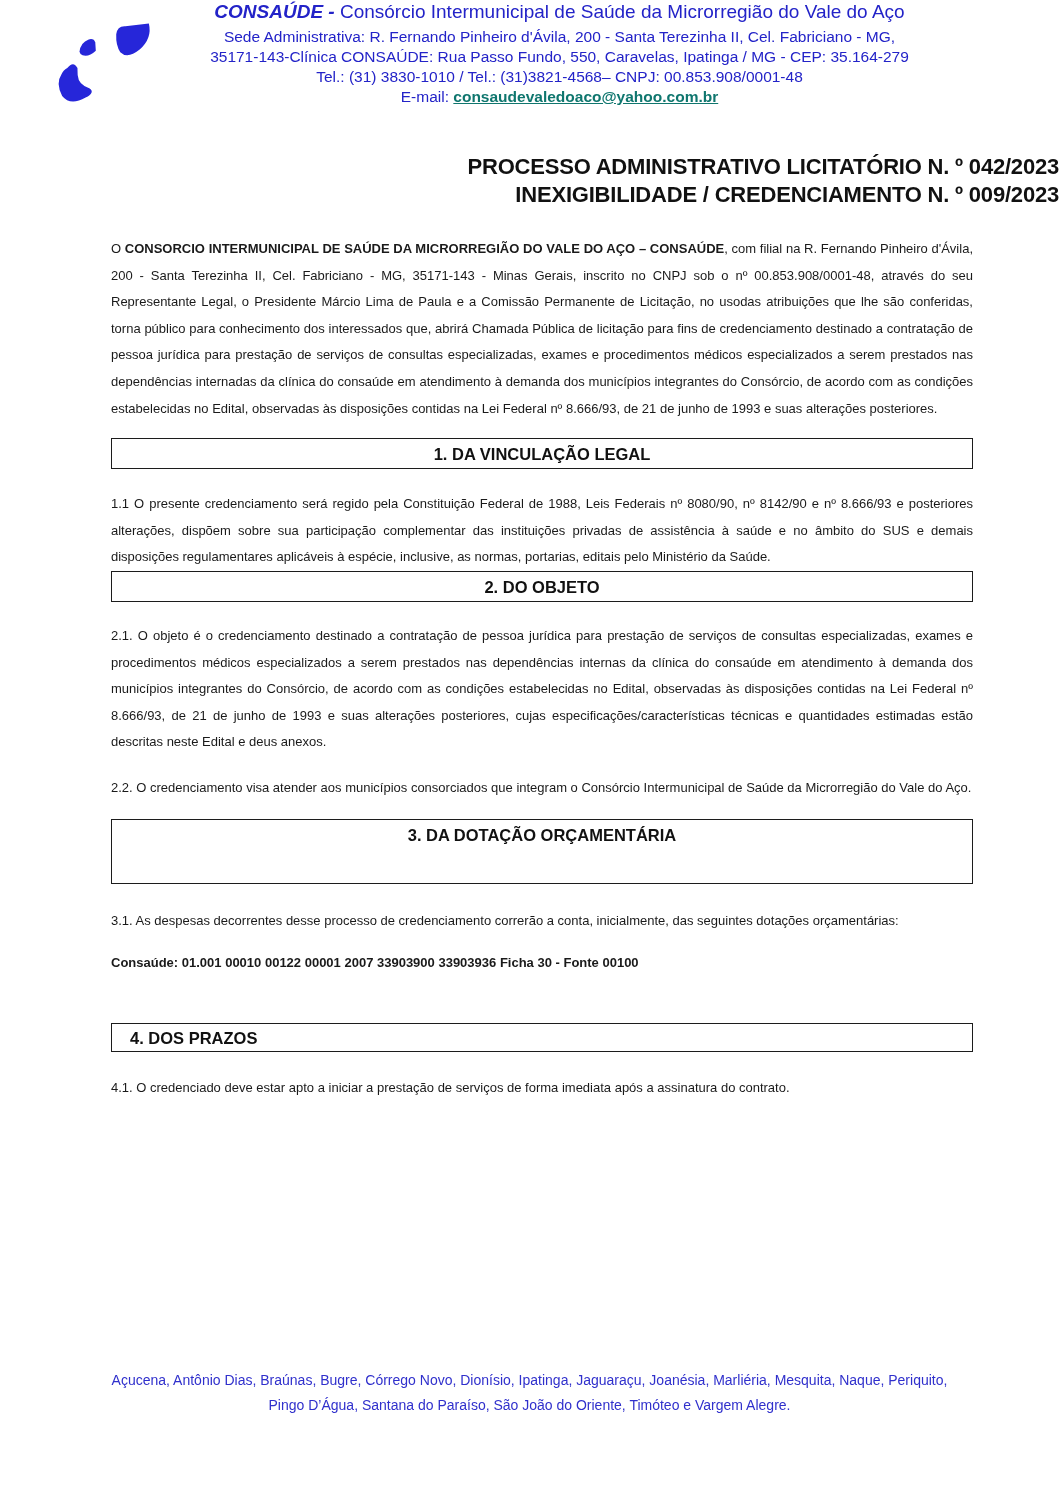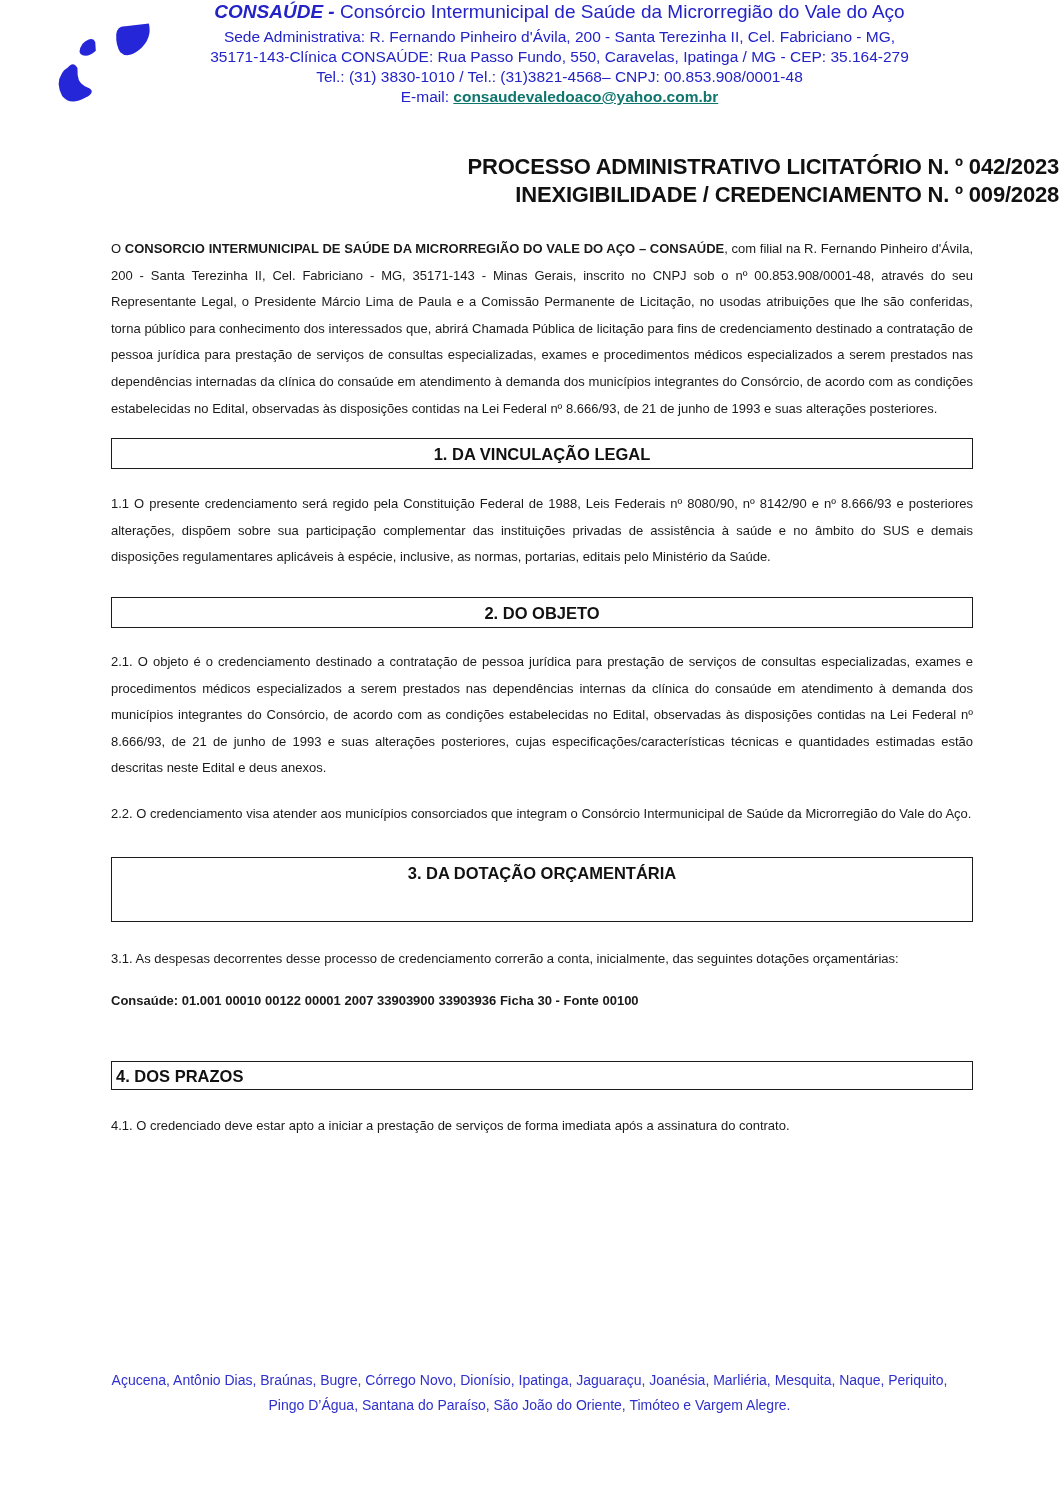--- a/index.html
+++ b/index.html
@@ -49,27 +49,27 @@
   }
   .intro { margin-top: 27px; }
   .secbox {
     border: 1.5px solid #1c1c1c;
     font-weight: bold;
     font-size: 16.5px;
     color: #111;
     line-height: 20px;
   }
   .secbox.center { text-align: center; padding: 5px 6px 4px; }
-  .secbox.leftal { text-align: left; padding: 4px 4px 3px; }
+  .secbox.leftal { text-align: left; padding: 4px 18px 3px; }
   .box1 { margin-top: 16px; }
   .p11  { margin-top: 22px; }
-  .box2 { margin-top: 26px; }
+  .box2 { }
   .p21  { margin-top: 21px; }
   .p22  { margin-top: 19px; }
-  .box3 { margin-top: 29px; height: 65px; }
+  .box3 { margin-top: 17px; height: 65px; }
   .p31  { margin-top: 24px; }
   .budget { margin-top: 16px; font-weight: bold; text-align: left; }
   .box4 { margin-top: 46px; }
   .p41  { margin-top: 23px; }
   
   .footer {
     position: absolute;
     left: 0; right: 0;
     top: 1368px;
     text-align: center;
@@ -97,21 +97,21 @@
       <div>35171-143-Clínica CONSAÚDE: Rua Passo Fundo, 550, Caravelas, Ipatinga / MG - CEP: 35.164-279</div>
       <div>Tel.: (31) 3830-1010 / Tel.: (31)3821-4568– CNPJ: 00.853.908/0001-48</div>
       <div>
         <span>E-mail: </span><a class="email-link">consaudevaledoaco@yahoo.com.br</a>
       </div>
     </div>
   </div>
 
   <div class="doc-title">
     <div>PROCESSO ADMINISTRATIVO LICITATÓRIO N. º 042/2023</div>
-    <div>INEXIGIBILIDADE / CREDENCIAMENTO N. º 009/2028</div>
+    <div>INEXIGIBILIDADE / CREDENCIAMENTO N. º 009/2023</div>
   </div>
 
   <div class="content">
 
     <p class="body intro"><span>O </span><strong>CONSORCIO INTERMUNICIPAL DE SAÚDE DA MICRORREGIÃO DO VALE DO AÇO – CONSAÚDE</strong><span>, com filial na R. Fernando Pinheiro d'Ávila, 200 - Santa Terezinha II, Cel. Fabriciano - MG, 35171-143 - Minas Gerais, inscrito no CNPJ sob o nº 00.853.908/0001-48, através do seu Representante Legal, o Presidente Márcio Lima de Paula e a Comissão Permanente de Licitação, no usodas atribuições que lhe são conferidas, torna público para conhecimento dos interessados que, abrirá Chamada Pública de licitação para fins de credenciamento destinado a contratação de pessoa jurídica para prestação de serviços de consultas especializadas, exames e procedimentos médicos especializados a serem prestados nas dependências internadas da clínica do consaúde em atendimento à demanda dos municípios integrantes do Consórcio, de acordo com as condições estabelecidas no Edital, observadas às disposições contidas na Lei Federal nº 8.666/93, de 21 de junho de 1993 e suas alterações posteriores.</span></p>
 
     <div class="secbox center box1">
       <span>1. DA VINCULAÇÃO LEGAL</span>
     </div>
     <p class="body p11">1.1 O presente credenciamento será regido pela Constituição Federal de 1988, Leis Federais nº 8080/90, nº 8142/90 e nº 8.666/93 e posteriores alterações, dispõem sobre sua participação complementar das instituições privadas de assistência à saúde e no âmbito do SUS e demais disposições regulamentares aplicáveis à espécie, inclusive, as normas, portarias, editais pelo Ministério da Saúde.</p>

